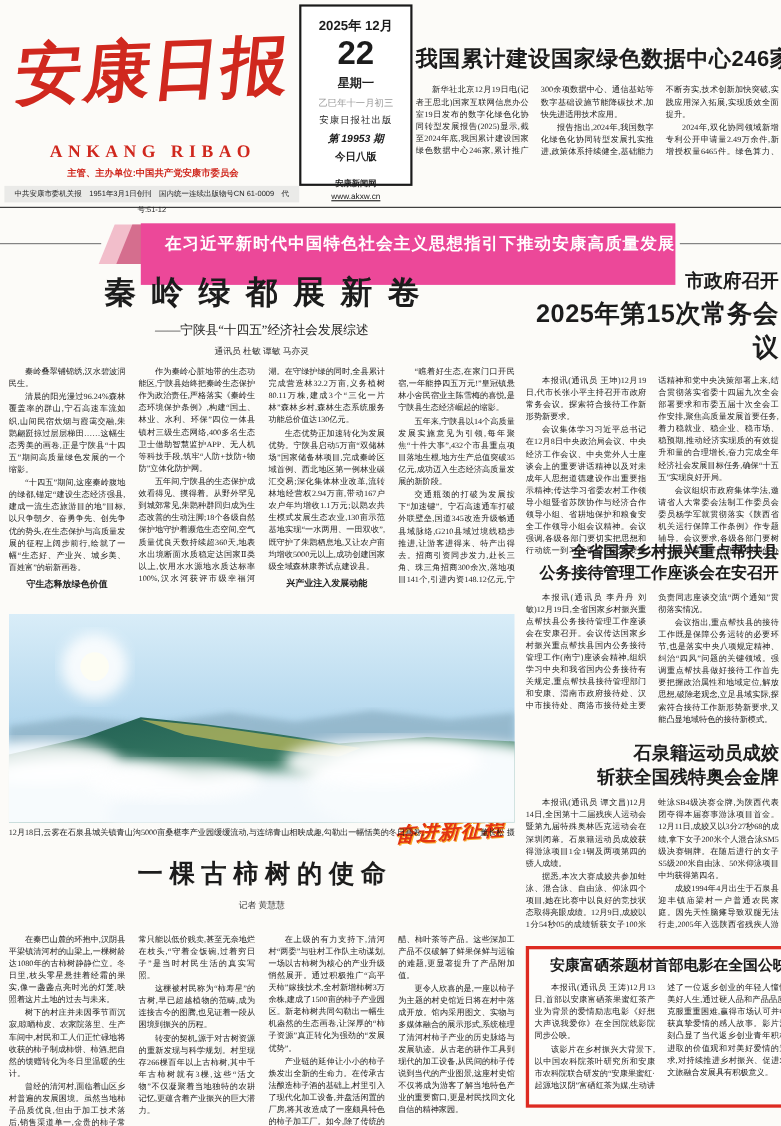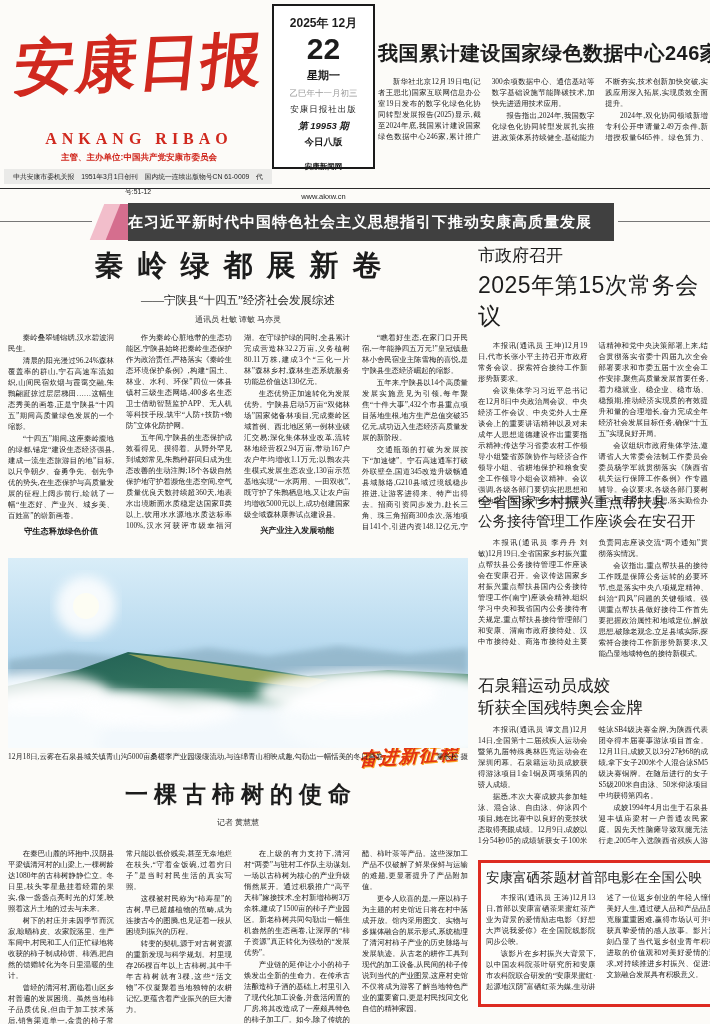--- a/index.html
+++ b/index.html
@@ -20,31 +20,31 @@
   .datebox{position:absolute;left:272px;top:4px;width:99px;height:161px;border:2px solid #1a1a1a;background:#fff;
            text-align:center;font-family:"Liberation Sans",sans-serif;}
   .db1{font-size:12px;font-weight:bold;margin-top:9px;}
   .db-day{font-size:30px;font-weight:bold;line-height:30px;margin-top:2px;font-family:"Liberation Sans",sans-serif;}
   .db-week{font-size:11px;font-weight:bold;margin-top:4px;}
   .db-lunar{font-size:8.5px;color:#999;margin-top:5px;font-family:"Liberation Serif",serif;}
   .db-pub{font-size:8.5px;margin-top:4px;font-family:"Liberation Serif",serif;letter-spacing:1px;}
   .db-issue{font-size:9.5px;font-weight:bold;margin-top:4px;font-style:italic;}
   .db-pages{font-size:9.5px;font-weight:bold;margin-top:3px;}
   .db-site{font-size:7.5px;font-weight:bold;margin-top:13px;}
-  .db-url{font-size:7.5px;margin-top:20px;}
+  .db-url{font-size:7.5px;margin-top:2px;text-decoration:underline;}
   .topstory{position:absolute;left:378px;top:40px;width:330px;}
   .topstory-h{font-size:20px;font-weight:bold;font-family:"Liberation Sans",sans-serif;
               white-space:nowrap;letter-spacing:0.5px;}
   .header-rule{position:absolute;left:0;top:188px;width:710px;border-top:1.5px solid #2b2b2b;}
   
   #banner{position:absolute;left:0;top:202px;width:710px;height:40px;}
   .bline{position:absolute;top:19px;border-top:1px solid #777;}
   .pk{position:absolute;top:2px;height:36px;transform:skewX(-22deg);}
-  .bannerbar{position:absolute;left:128px;top:1px;width:486px;height:38px;background:#404040;
-             color:#fff;font-weight:bold;font-size:15px;line-height:38px;text-align:left;
+  .bannerbar{position:absolute;left:128px;top:1px;width:486px;height:56px;background:#ec4899;
+             color:#fff;font-weight:bold;font-size:15px;line-height:38px;text-align:right;
              font-family:"Liberation Sans",sans-serif;letter-spacing:1px;white-space:nowrap;}
   
   .para{margin:0 0 1px 0;text-indent:2em;text-align:justify;}
   .subhead{text-align:center;font-weight:bold;font-family:"Liberation Sans",sans-serif;
            margin:5px 0 8px 0;font-size:8.2px;}
   .body-txt{font-size:7.4px;line-height:11px;color:#222;}
   .cols2{column-count:2;column-gap:11px;column-fill:auto;overflow:hidden;}
   .cols3{column-count:3;column-gap:11px;column-fill:auto;overflow:hidden;}
   .cols4{column-count:4;column-gap:12px;column-fill:auto;overflow:hidden;}
   
@@ -64,21 +64,21 @@
   .credit{white-space:nowrap;margin-left:12px;}
   
   #bottom-article{position:absolute;left:8px;top:779px;width:460px;}
   .ba-title{text-align:center;font-size:23px;font-weight:bold;letter-spacing:6px;text-indent:6px;
             font-family:"Liberation Serif",serif;}
   .ba-byline{text-align:center;font-size:8px;margin-top:7px;color:#333;}
   .ba-body{height:188px;margin-top:20px;}
   
   #right-col{position:absolute;left:478px;top:244px;width:230px;height:780px;}
   .rc-art{position:absolute;left:0;width:230px;}
-  .rc-h1{text-align:left;font-weight:normal;font-family:"Liberation Sans",sans-serif;}
+  .rc-h1{text-align:right;font-weight:bold;font-family:"Liberation Sans",sans-serif;}
   .gov-h-top{font-size:17px;}
   .gov-h-main{font-size:23px;margin-top:3px;letter-spacing:0.5px;}
   .rec-h{font-size:14.5px;line-height:19px;}
   .ath-h{font-size:16.5px;line-height:22px;}
   .gov-body{height:176px;margin-top:8px;}
   .rec-body{height:128px;margin-top:6px;}
   .ath-body{height:122px;margin-top:6px;}
   .movie-box{border:3px solid #dd2b21;padding:6px 5px 4px 5px;background:#fefdfb;}
   .movie-h{font-size:13.5px;white-space:nowrap;}
   .movie-body{height:108px;margin-top:5px;}

